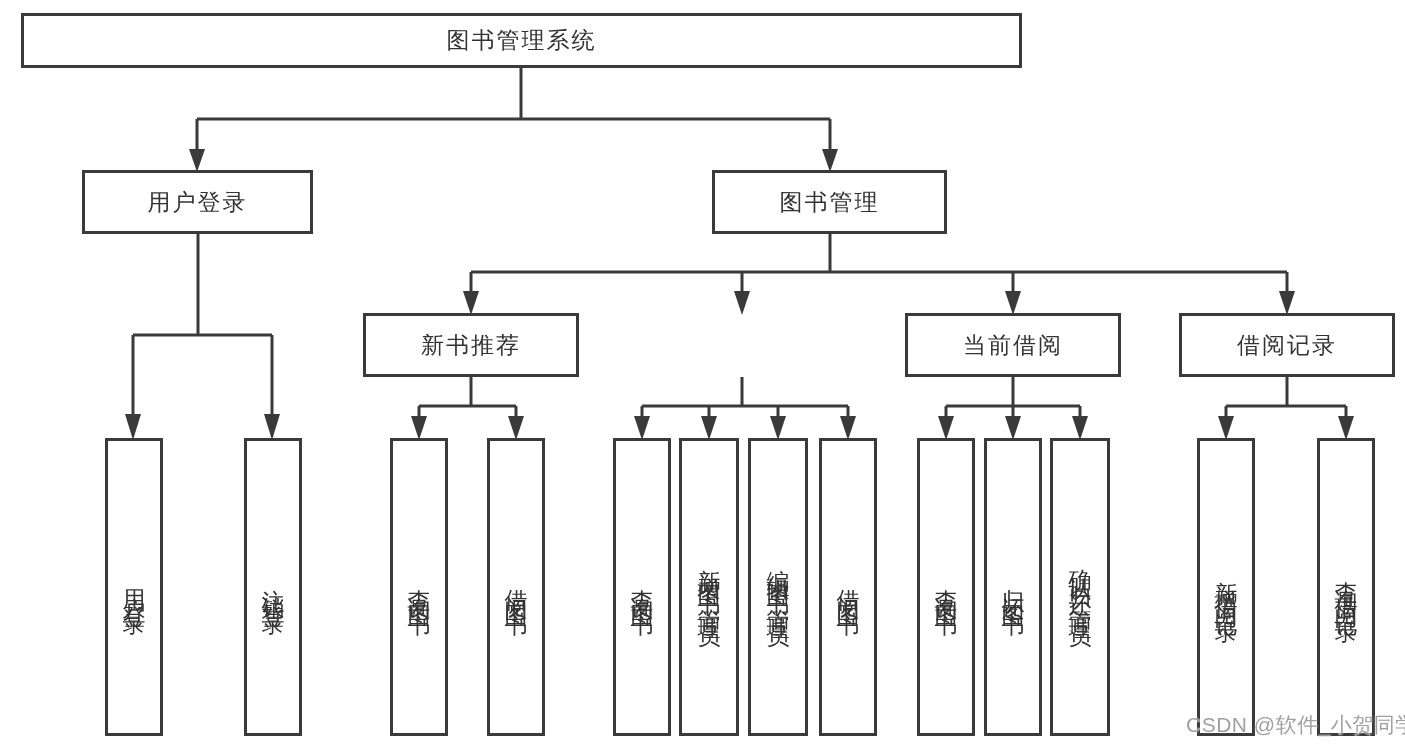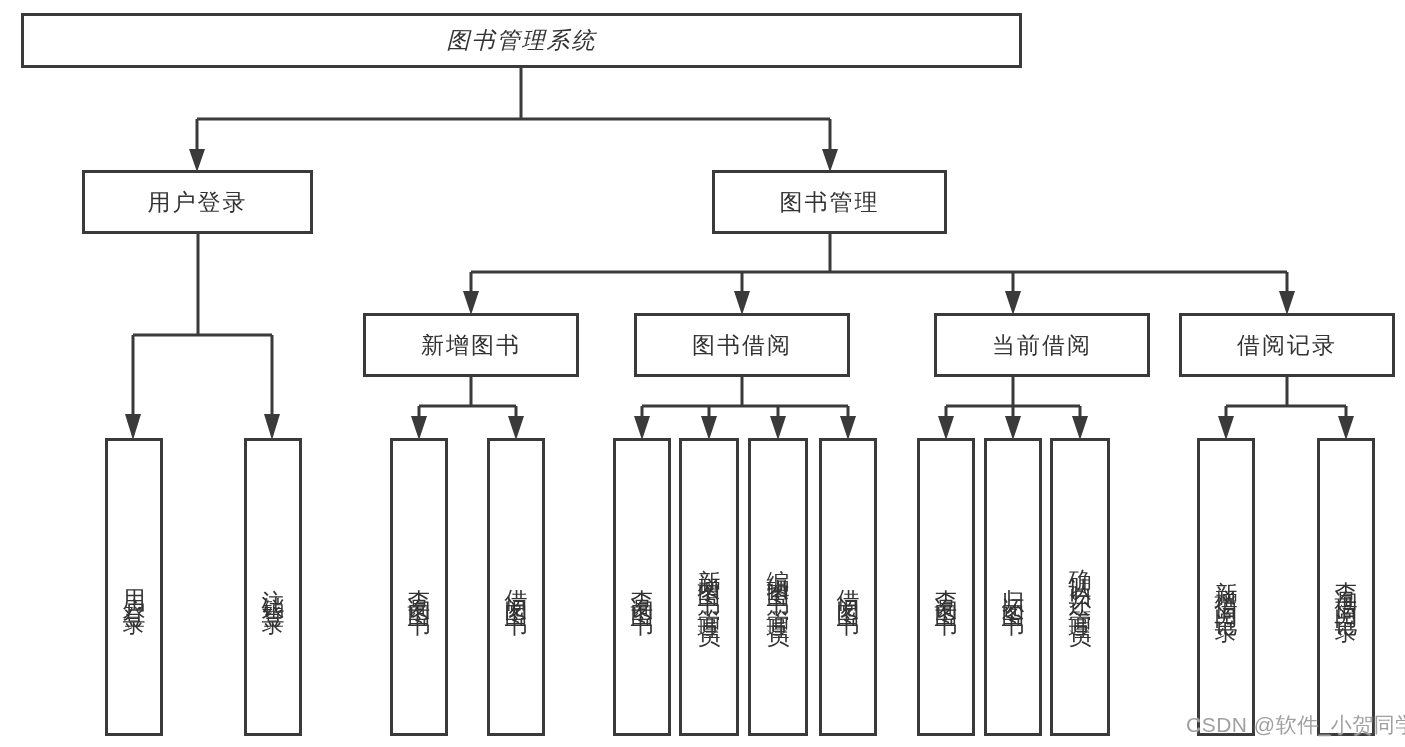--- a/index.html
+++ b/index.html
@@ -39,27 +39,27 @@
   }
   .vlabel {
     writing-mode: vertical-rl;
     text-orientation: mixed;
     font-size: 23px;
     letter-spacing: 8px;
     line-height: 1;
     white-space: nowrap;
   }
   
-  .n-root            { left: 21px;   top: 13px;  width: 1001px; height: 55px; font-style: italic; }
+  .n-root            { left: 21px;   top: 13px;  width: 1001px; height: 55px; }
   .n-user-login      { left: 82px;   top: 170px; width: 231px;  height: 64px; }
   .n-book-mgmt       { left: 712px;  top: 170px; width: 235px;  height: 64px; text-align: center; }
   .lvl2              { top: 313px; height: 64px; width: 216px; }
   .n-new-book        { left: 363px;  }
   .n-book-borrow     { left: 634px;  }
-  .n-current-borrow  { left: 905px; margin-left: 29px;  }
+  .n-current-borrow  { left: 905px;  }
   .n-borrow-records  { left: 1179px; }
   .leaf              { top: 438px; height: 298px; width: 58px; }
   .lf-1  { left: 105px;  }
   .lf-2  { left: 244px;  }
   .lf-3  { left: 390px;  }
   .lf-4  { left: 487px;  }
   .lf-5  { left: 613px;  }
   .lf-6  { left: 679px;  width: 60px; }
   .lf-7  { left: 748px;  width: 60px; }
   .lf-8  { left: 819px;  }
@@ -140,24 +140,21 @@
   </div>
 
   <div class="node n-user-login">
     <span class="hlabel">用户登录</span>
   </div>
   <div class="node n-book-mgmt">
     <span class="hlabel">图书管理</span>
   </div>
 
   <div class="node lvl2 n-new-book">
-    <span class="hlabel">新增图书</span>
-  </div>
-  <div class="node lvl2 n-book-borrow">
-    <span class="hlabel">图书借阅</span>
+    <span class="hlabel">新书推荐</span>
   </div>
   <div class="node lvl2 n-current-borrow">
     <span class="hlabel">当前借阅</span>
   </div>
   <div class="node lvl2 n-borrow-records">
     <span class="hlabel">借阅记录</span>
   </div>
 
   <div class="node leaf lf-1">
     <span class="vlabel">用户登录</span>

